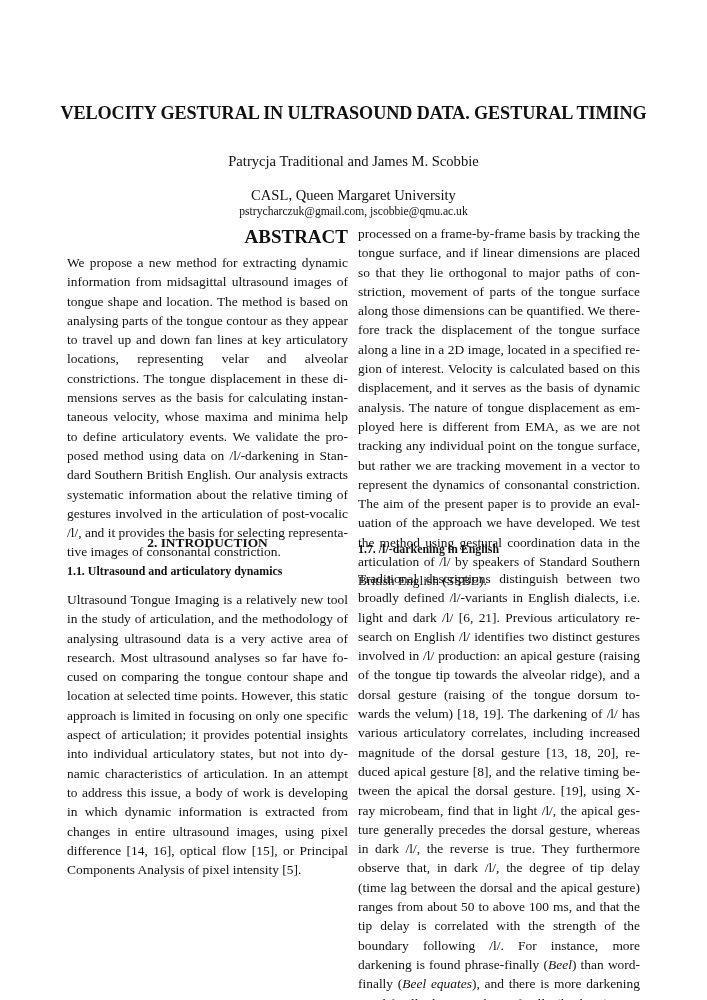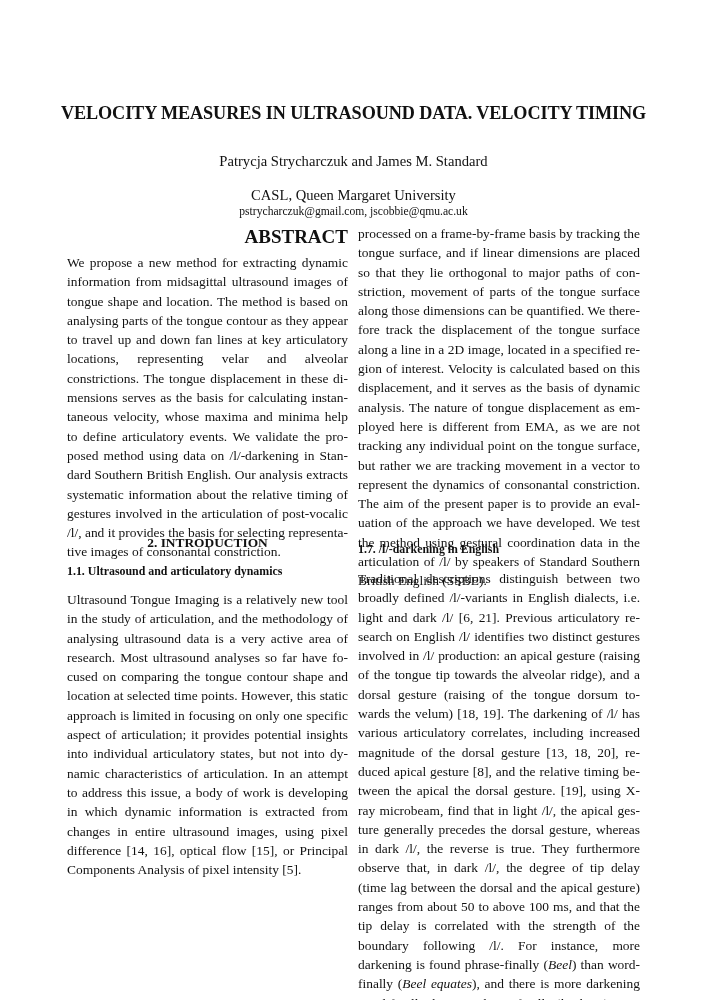--- a/index.html
+++ b/index.html
@@ -17,23 +17,23 @@
   p { margin: 0; text-align: justify; hyphens: manual; }
   p.indent { text-indent: 10px; }
   .kw b { font-weight: bold; }
   i { font-style: italic; }
 </style>
 </head>
 <body>
 
 <div>
   <div class="title">
-    <div>VELOCITY MEASURES IN ULTRASOUND DATA. VELOCITY TIMING</div>
+    <div>VELOCITY GESTURAL IN ULTRASOUND DATA. GESTURAL TIMING</div>
   </div>
-  <div class="authors">Patrycja Strycharczuk and James M. Standard</div>
+  <div class="authors">Patrycja Traditional and James M. Scobbie</div>
   <div class="affil">CASL, Queen Margaret University</div>
   <div class="email">pstrycharczuk@gmail.com, jscobbie@qmu.ac.uk</div>
 
   <div class="abs-head">ABSTRACT</div>
 
   <div class="col left" style="top:253px;">
     <p>We propose a new method for extracting dynamic information from midsagittal ultrasound images of tongue shape and location.  The method is based on analysing parts of the tongue contour as they appear to travel up and down fan lines at key ar­ticulatory locations, representing velar and alveolar constrictions. The tongue displacement in these di­mensions serves as the basis for calculating instan­taneous velocity, whose maxima and minima help to define articulatory events.  We validate the pro­posed method using data on /l/-darkening in Stan­dard Southern British English. Our analysis extracts systematic information about the relative timing of gestures involved in the articulation of post-vocalic /l/, and it provides the basis for selecting representa­tive images of consonantal constriction.</p>
   </div>
 
   <div class="sec-head" style="left:67px;width:281px;top:535px;">2.  INTRODUCTION</div>

